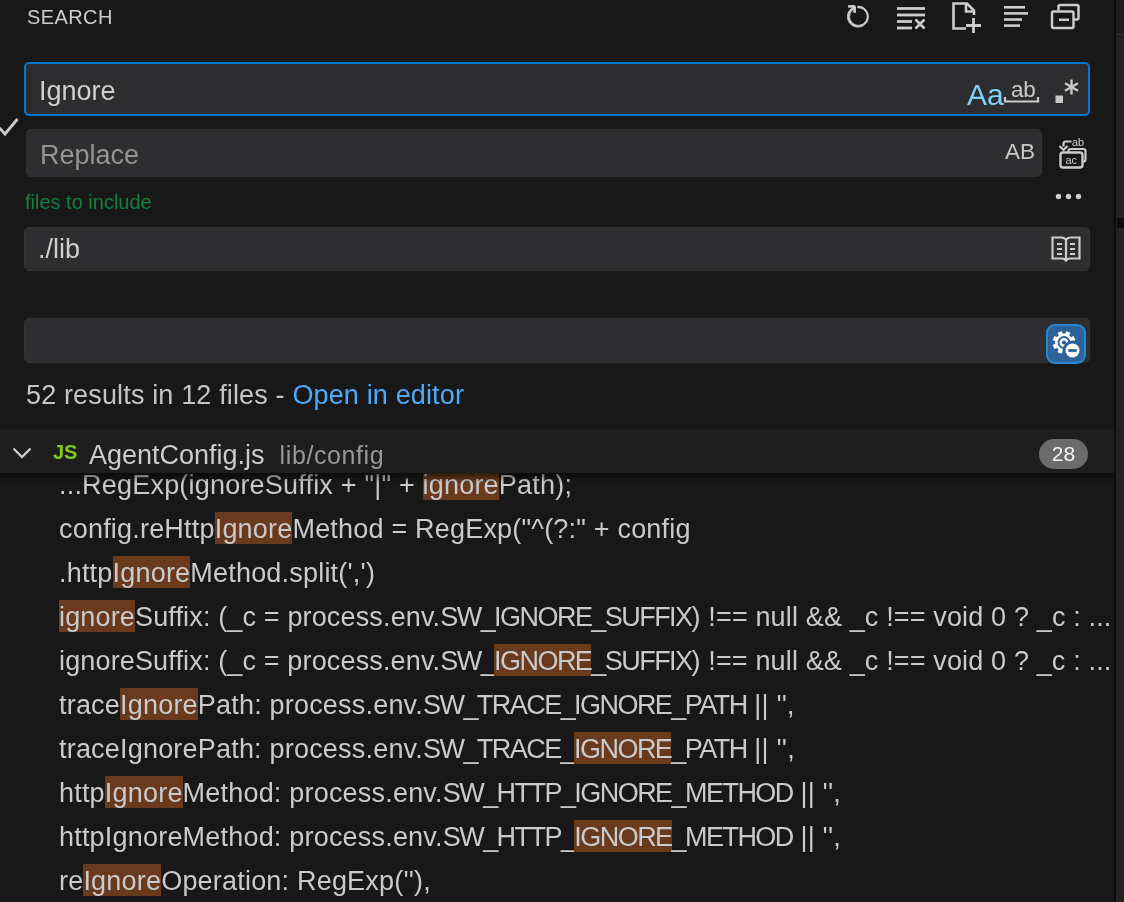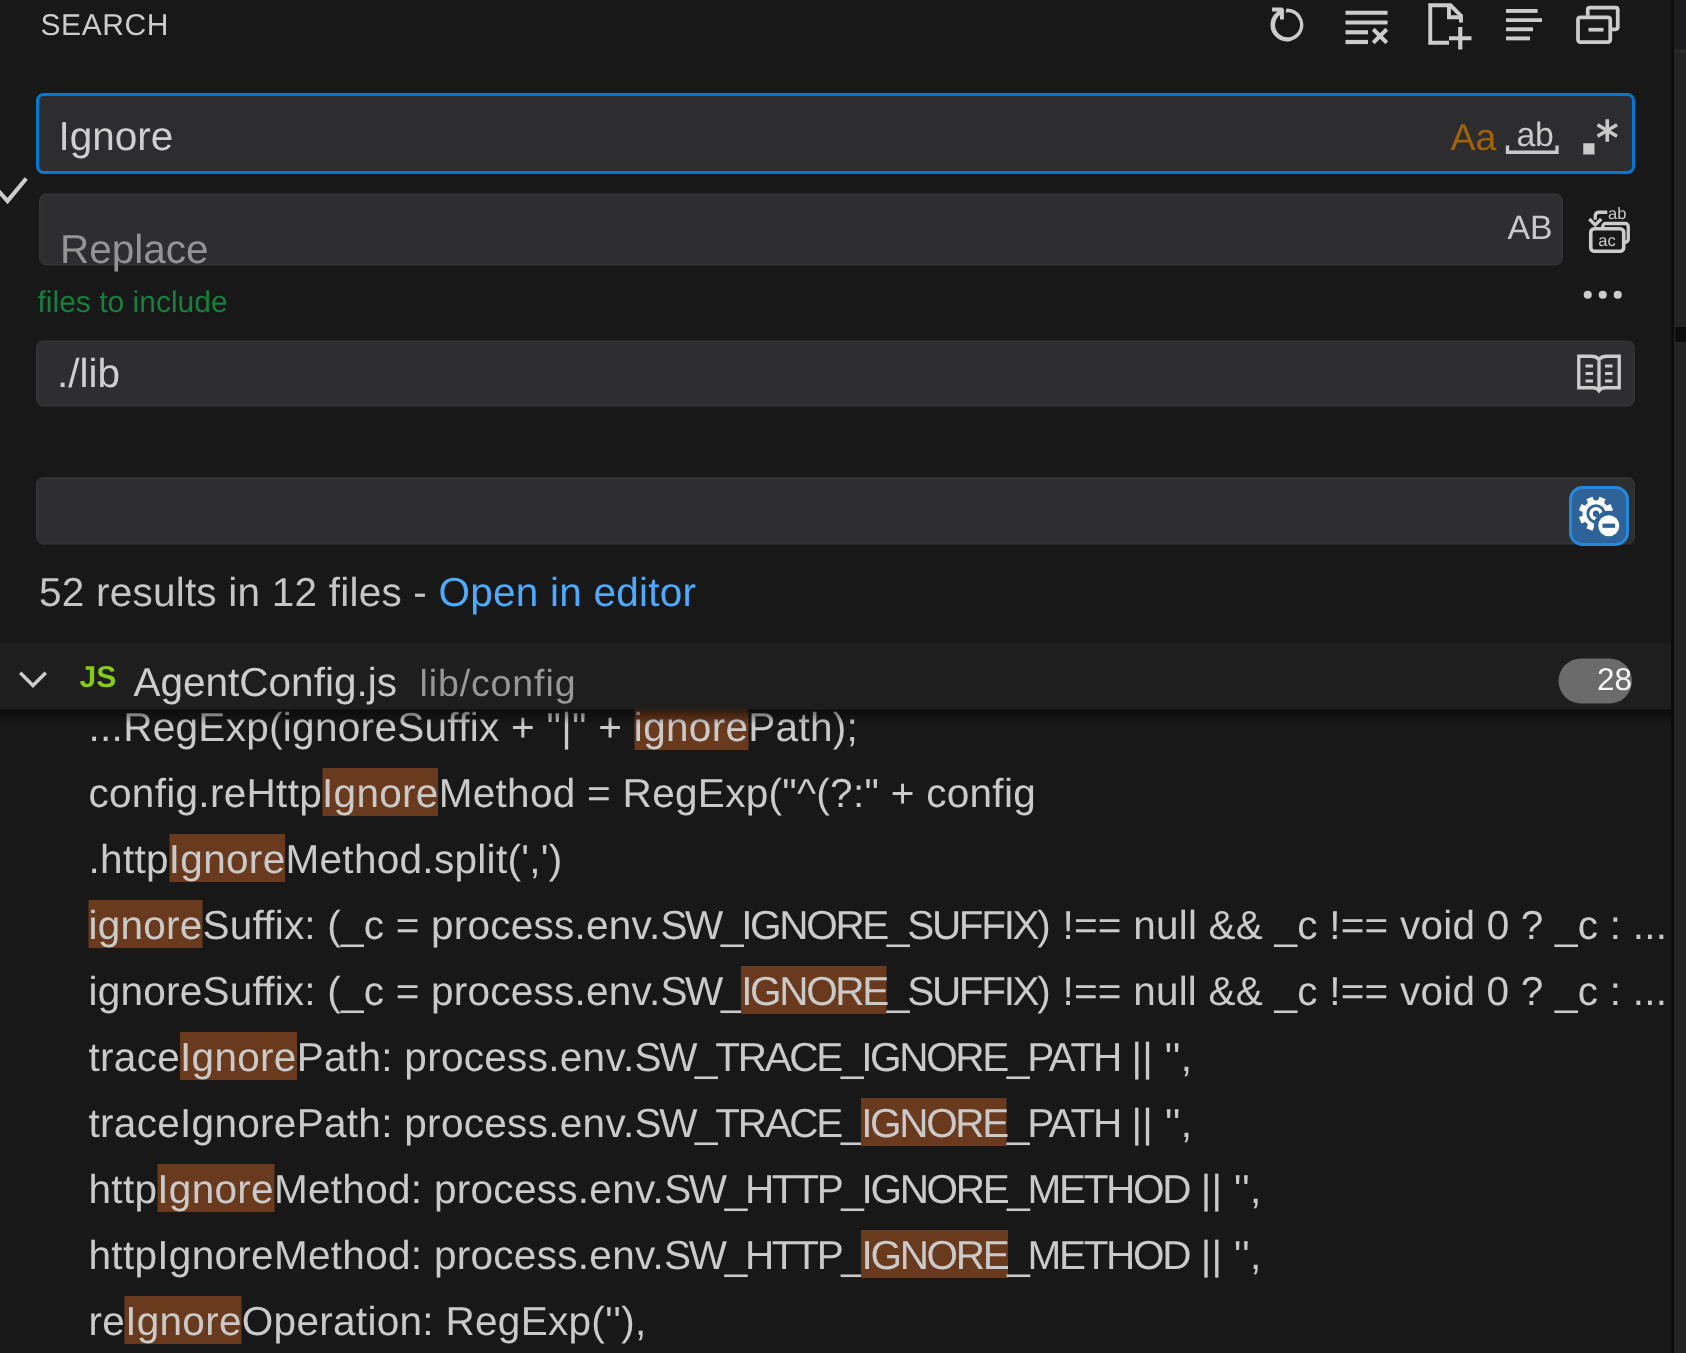--- a/index.html
+++ b/index.html
@@ -49,40 +49,40 @@
   </svg>
   <svg class="ic" style="left:1051px;top:4px" width="29" height="25" viewBox="0 0 29 25" fill="none" stroke="#cccccc" stroke-width="2.5">
     <path d="M7.5 6.5 V2.5 Q7.5 1 9 1 H26 Q27.5 1 27.5 2.5 V14 Q27.5 15.5 26 15.5 H22.5"></path>
     <rect x="1" y="7.5" width="21.5" height="16.5" rx="1.5"></rect>
     <path d="M8 15.8 H18"></path>
   </svg>
 
   <div class="inputbox" style="left:24px;top:62px;width:1066px;height:54px;
        border:2px solid #0078d4;background:#2d2d2f;"></div>
   <div class="abs itext" style="left:39px;top:76px;">Ignore</div>
-  <div class="abs" style="left:967px;top:78px;font-size:25px;color:#a16207;">Aa</div>
+  <div class="abs" style="left:967px;top:78px;font-size:30px;color:#7dd3fc;">Aa</div>
   <div class="abs" style="left:1011px;top:77px;font-size:22.5px;letter-spacing:-0.2px;color:#c9c9c9;">ab</div>
   <svg class="ic" style="left:1004px;top:96px" width="36" height="8" viewBox="0 0 36 8" fill="none" stroke="#c9c9c9" stroke-width="2.2">
     <path d="M1 1 V5.5 H34 V1"></path>
   </svg>
   <svg class="ic" style="left:1053px;top:76px" width="28" height="28" viewBox="0 0 28 28">
     <rect x="2.5" y="19.5" width="7.5" height="7.5" fill="#c9c9c9"></rect>
     <g stroke="#c9c9c9" stroke-width="2.4" fill="none">
       <path d="M18.5 3.5 V18.5"></path>
       <path d="M12 7.2 L25 14.8"></path>
       <path d="M25 7.2 L12 14.8"></path>
     </g>
   </svg>
 
   <svg class="ic" style="left:0px;top:113px" width="20" height="28" viewBox="0 0 20 28" fill="none" stroke="#cccccc" stroke-width="2.8">
     <path d="M-5 10 L5 21 L17.5 6"></path>
   </svg>
 
   <div class="inputbox" style="left:26px;top:129px;width:1016px;height:48px;background:#2e2e30;border:1px solid #333333;"></div>
-  <div class="abs" style="left:40px;top:140px;font-size:27px;color:#949494;margin-top:11px;">Replace</div>
+  <div class="abs" style="left:40px;top:140px;font-size:27px;color:#949494;">Replace</div>
   <div class="abs" style="left:1005px;top:139px;font-size:22.5px;color:#c9c9c9;">AB</div>
 
   <svg class="ic" style="left:1055px;top:134px" width="34" height="36" viewBox="0 0 34 36">
     <g fill="none" stroke="#cccccc" stroke-width="2.2">
       <path d="M16.5 7.5 H11 Q8.5 7.5 8.5 10 V12.5"></path>
       <path d="M4.5 12 L8.5 16 L12.5 12"></path>
     </g>
     <rect x="13.5" y="15" width="17" height="12.5" rx="2" fill="none" stroke="#cccccc" stroke-width="2.2"></rect>
     <rect x="5.5" y="18.5" width="22" height="15" rx="2.5" fill="#181818" stroke="#cccccc" stroke-width="2.4"></rect>
     <text x="17" y="12.2" font-size="11" fill="#cccccc" font-family="Liberation Sans">ab</text>
@@ -129,21 +129,21 @@
 
   <div class="abs" style="left:26px;top:380px;font-size:27px;color:#c5c5c5;letter-spacing:0.15px;">52 results in 12 files - <span style="color:#4daafc">Open in editor</span></div>
 
   <div class="abs" style="left:0;top:429px;width:1114px;height:44px;background:#1e1e1e;z-index:2;"></div>
   <svg class="ic" style="left:12px;top:446px;z-index:3" width="20" height="15" viewBox="0 0 20 15" fill="none" stroke="#cccccc" stroke-width="2.3">
     <path d="M1.5 2.5 L10 11 L18.5 2.5"></path>
   </svg>
   <div class="abs" style="z-index:3;left:53px;top:441px;font-size:20px;font-weight:bold;color:#84cc16;">JS</div>
   <div class="abs" style="z-index:3;left:89px;top:440px;font-size:27px;color:#cccccc;">AgentConfig.js&nbsp;&nbsp;<span style="font-size:25px;letter-spacing:0.6px;color:#989898;">lib/config</span></div>
   <div class="abs" style="z-index:3;left:1039px;top:439px;width:49px;height:30px;border-radius:15px;
-      background:#6b6b6b;color:#f5f5f5;font-size:21px;text-align:right;line-height:30px;">28</div>
+      background:#6b6b6b;color:#f5f5f5;font-size:21px;text-align:center;line-height:30px;">28</div>
   <div class="abs" style="z-index:2;left:0;top:473px;width:1114px;height:10px;
       background:linear-gradient(rgba(0,0,0,0.55), rgba(0,0,0,0));"></div>
 
   <div class="row" style="top:463px;">...RegExp(ignoreSuffix + "|" + <span class="hl">ignore</span>Path);</div>
   <div class="row" style="top:507px;">config.reHttp<span class="hl">Ignore</span>Method = RegExp("^(?:" + config</div>
   <div class="row" style="top:551px;">.http<span class="hl">Ignore</span>Method.split(',')</div>
   <div class="row" style="top:595px;letter-spacing:0.15px;"><span class="hl">ignore</span>Suffix: (_c = process.env.<span class="c">SW_IGNORE_SUFFIX</span>) !== null &amp;&amp; _c !== void 0 ? _c : ...</div>
   <div class="row" style="top:639px;letter-spacing:0.15px;">ignoreSuffix: (_c = process.env.<span class="c">SW_</span><span class="hl c">IGNORE</span><span class="c">_SUFFIX</span>) !== null &amp;&amp; _c !== void 0 ? _c : ...</div>
   <div class="row" style="top:683px;">trace<span class="hl">Ignore</span>Path: process.env.<span class="c">SW_TRACE_IGNORE_PATH</span> || '',</div>
   <div class="row" style="top:727px;">traceIgnorePath: process.env.<span class="c">SW_TRACE_</span><span class="hl c">IGNORE</span><span class="c">_PATH</span> || '',</div>

